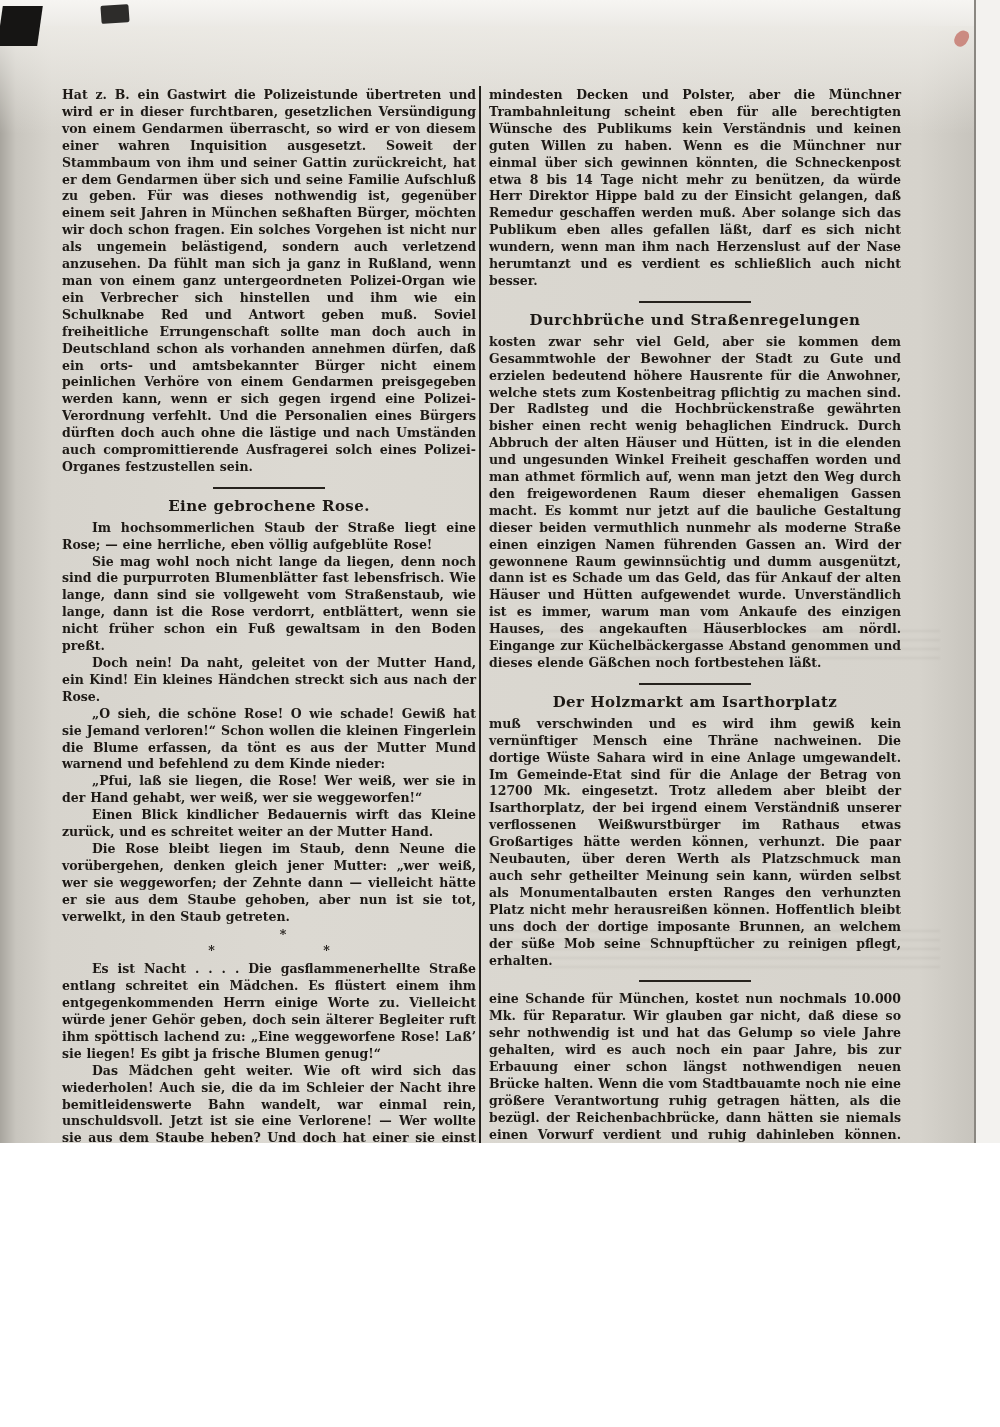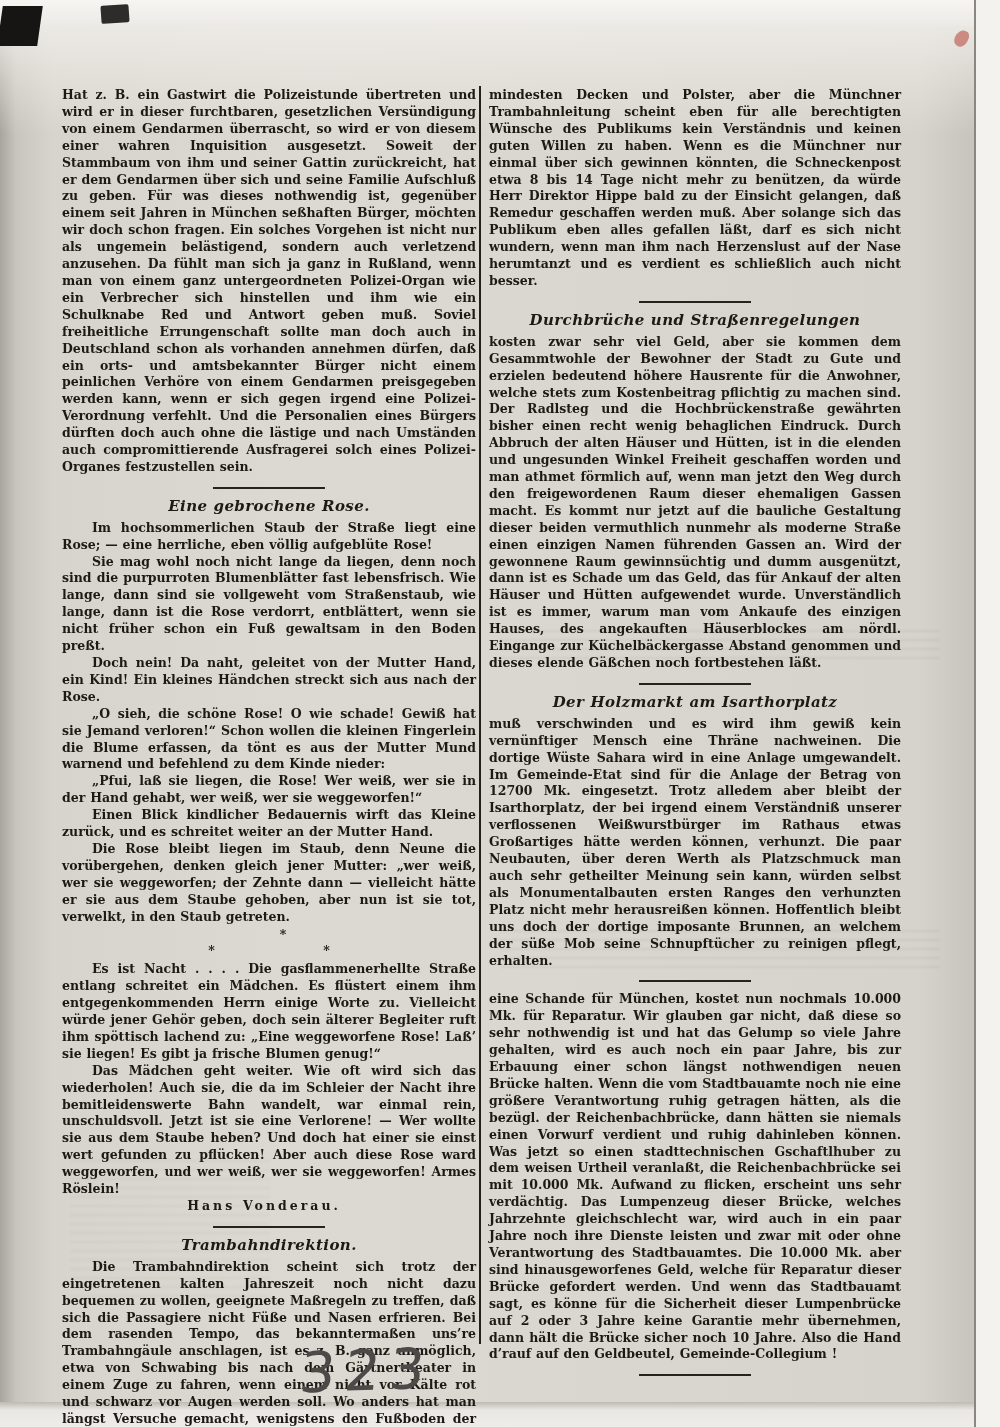--- a/index.html
+++ b/index.html
@@ -1,17 +1,17 @@
 <!DOCTYPE html>
 <html><head>
 <meta charset="utf-8">
 <style>
   html,body { margin:0; padding:0; }
   .stage {
-    position:relative; width:1000px; height:1427px; overflow:hidden;
+    position:relative; width:1000px; height:1143px; overflow:hidden;
     background:#e5e5e5; font-family:"DejaVu Serif", serif;
   }
   
   .bed-top    { position:absolute; left:0; top:0; width:1000px; height:26px; background:linear-gradient(180deg,#f6f5f2,#eceae6); }
   .bed-right  { position:absolute; left:974px; top:0; width:26px; height:1427px; background:#f3f2ef; border-left:2px solid #8a8781; }
   .bed-bottom { position:absolute; left:0; top:1402px; width:974px; height:25px; background:linear-gradient(180deg,#bdbab3,#e9e7e3 8px,#eeedea); }
   
   .paper {
     position:absolute; left:0; top:24px; width:974px; height:1380px;
     background:
@@ -26,21 +26,21 @@
   
   .col {
     position:absolute; top:87px; text-align:justify;
     font-size:12.5px; line-height:16.9px; color:#1d1915; font-weight:bold;
     word-spacing:0.5px;
   }
   .col.left  { left:62px;  width:414px; }
   .col.right { left:489px; width:412px; }
   .col p { margin:0; text-indent:30px; }
   .col p.cont { text-indent:0; }
-  h3 { font-size:15px; text-align:center; margin:9px 0 5px; font-weight:bold; letter-spacing:0.4px;font-style:italic; }
+  h3 { font-size:15px; text-align:center; margin:9px 0 5px; font-weight:bold; letter-spacing:0.4px; }
   .rule { width:112px; border-top:2px solid #26221d; margin:11px auto 9px; }
   .stars { text-align:center; margin:1px 0; }
   .stars .r1 { display:block; transform:translateX(14px); }
   .stars .r2 { display:block; word-spacing:104px; }
   .sig { text-align:center; padding-right:10px; letter-spacing:3px; text-indent:0 !important; }
   
   .pagenum {
     position:absolute; left:300px; top:1338px;
     font-family:"DejaVu Sans", sans-serif; font-size:56px; font-weight:400;
     color:#4b4a48; letter-spacing:9px; transform:rotate(-2deg) skewX(-7deg);

